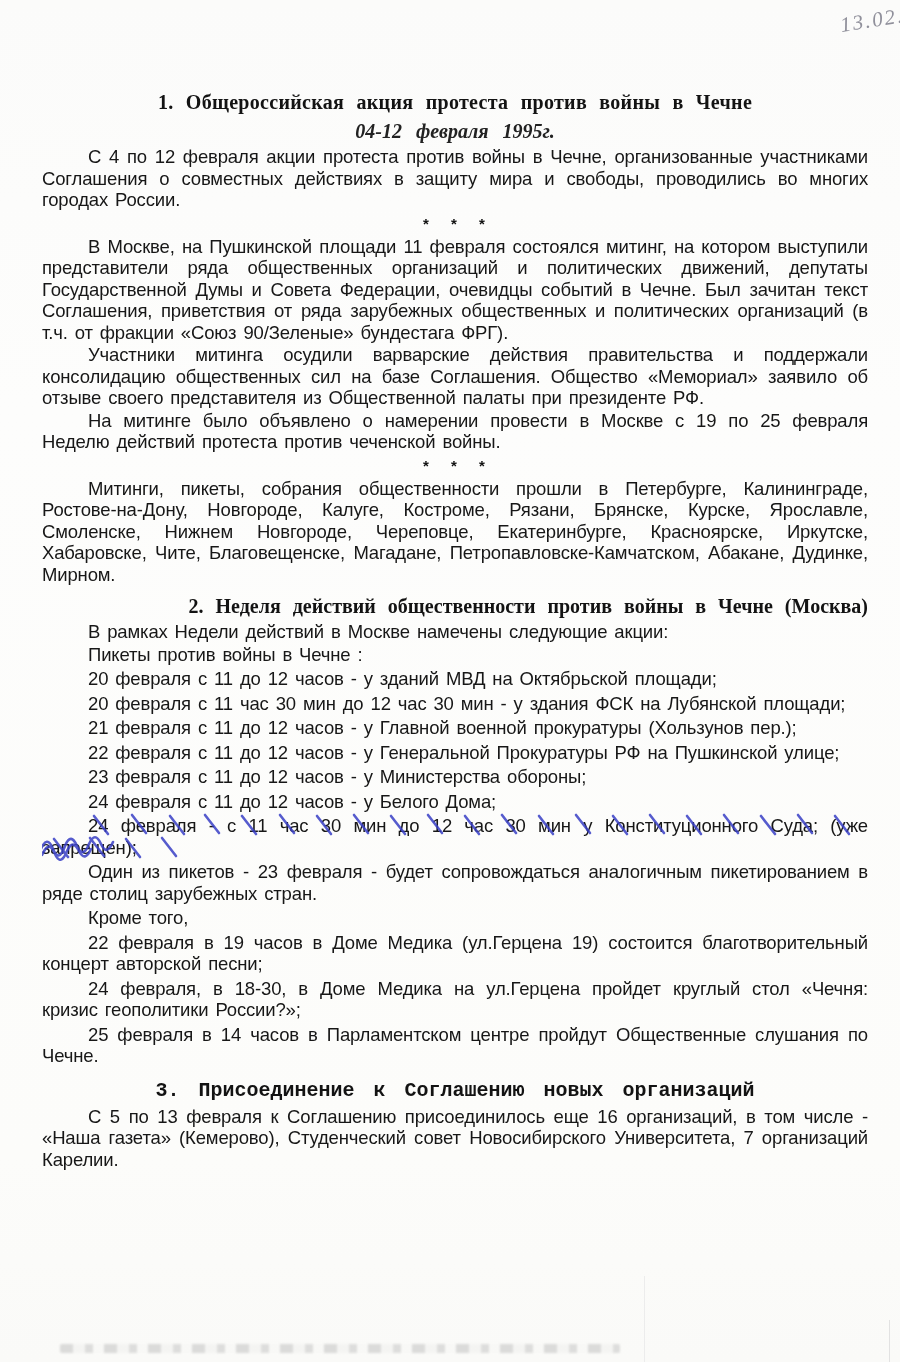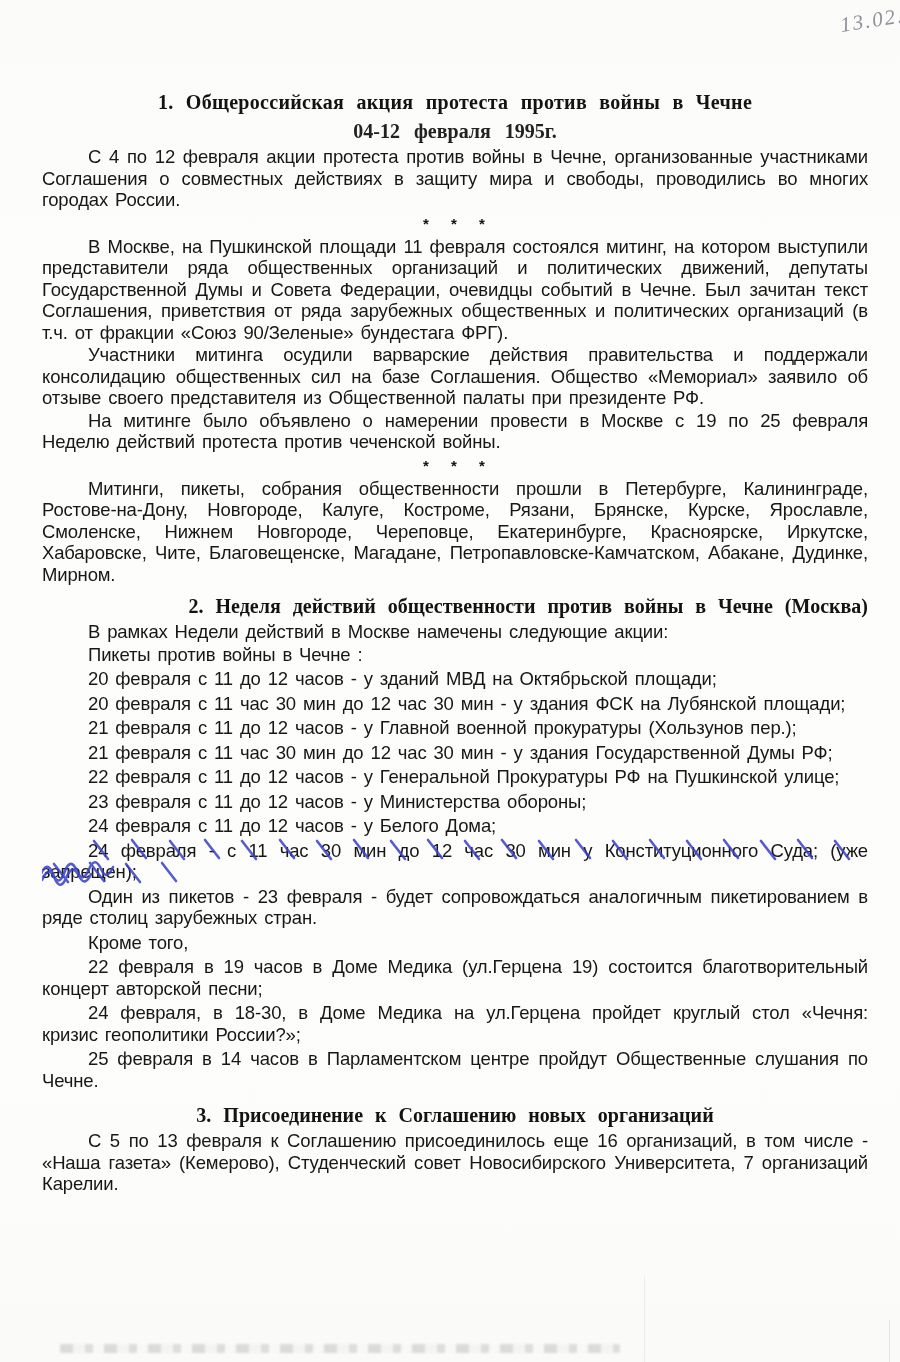--- a/index.html
+++ b/index.html
@@ -14,23 +14,23 @@
     text-align:justify;letter-spacing:-0.15px;word-spacing:2px;color:#171717;
   }
   .ind{text-indent:46px;}
   .item{margin-top:3px;}
   .hs{
     font-family:"Liberation Serif",serif;font-weight:bold;text-align:center;
     font-size:20px;line-height:24px;margin:0;word-spacing:7px;color:#131313;
   }
   .t1{margin-bottom:5px;letter-spacing:0.3px;}
   .t2{margin-top:9px;margin-bottom:3px;text-align:right;}
-  .t3{margin-top:12px;margin-bottom:3px;}
+  .t3{margin-top:12px;margin-bottom:3px;font-family:Liberation Mono, monospace;}
   .date{
-    font-family:"Liberation Serif",serif;font-weight:bold;
+    font-family:"Liberation Serif",serif;font-style:italic;font-weight:bold;
     text-align:center;font-size:20px;line-height:24px;margin:0 0 3px 0;word-spacing:9px;color:#222;
   }
   .sep{
     text-align:center;font-weight:bold;font-size:15px;line-height:16px;
     margin:5px 0 4px 0;letter-spacing:2px;word-spacing:14px;color:#111;
   }
   .note{
     position:absolute;top:8px;right:-4px;transform:rotate(-9deg);
     font-family:"Liberation Serif",serif;font-style:italic;
     font-size:21px;color:#90909b;letter-spacing:2px;white-space:nowrap;
@@ -67,21 +67,20 @@
     <div class="sep">* * *</div>
     <p class="b ind">Митинги, пикеты, собрания общественности прошли в Петербурге, Калининграде, Ростове-на-Дону, Новгороде, Калуге, Костроме, Рязани, Брянске, Курске, Ярославле, Смоленске, Нижнем Новгороде, Череповце, Екатеринбурге, Красноярске, Иркутске, Хабаровске, Чите, Благовещенске, Магадане, Петропавловске-Камчатском, Абакане, Дудинке, Мирном.</p>
 
     <h2 class="hs t2">2. Неделя действий общественности против войны в Чечне (Москва)</h2>
     <p class="b ind">В рамках Недели действий в Москве намечены следующие акции:</p>
     <p class="b ind">Пикеты против войны в Чечне :</p>
 
     <p class="b ind item">20 февраля с 11 до 12 часов - у зданий МВД на Октябрьской площади;</p>
     <p class="b ind item">20 февраля с 11 час 30 мин до 12 час 30 мин - у здания ФСК на Лубянской площади;</p>
     <p class="b ind item">21 февраля с 11 до 12 часов - у Главной военной прокуратуры (Хользунов пер.);</p>
-    <p class="b ind item">21 февраля с 11 час 30 мин до 12 час 30 мин - у здания Государственной Думы РФ;</p>
     <p class="b ind item">22 февраля с 11 до 12 часов - у Генеральной Прокуратуры РФ на Пушкинской улице;</p>
     <p class="b ind item">23 февраля с 11 до 12 часов - у Министерства обороны;</p>
     <p class="b ind item">24 февраля с 11 до 12 часов - у Белого Дома;</p>
 
     <div class="struck">
       <p class="b ind">24 февраля - с 11 час 30 мин до 12 час 30 мин у Конституционного Суда; (уже запрещен);</p>
       <svg class="strike-svg" width="826" height="48" viewBox="0 0 826 48">
         <g stroke="#3a40c6" stroke-width="2.6" stroke-linecap="round" opacity="0.85" fill="none">
           <path d="M52,3 L66,21"></path>
             <path d="M90,2 L104,20"></path>

